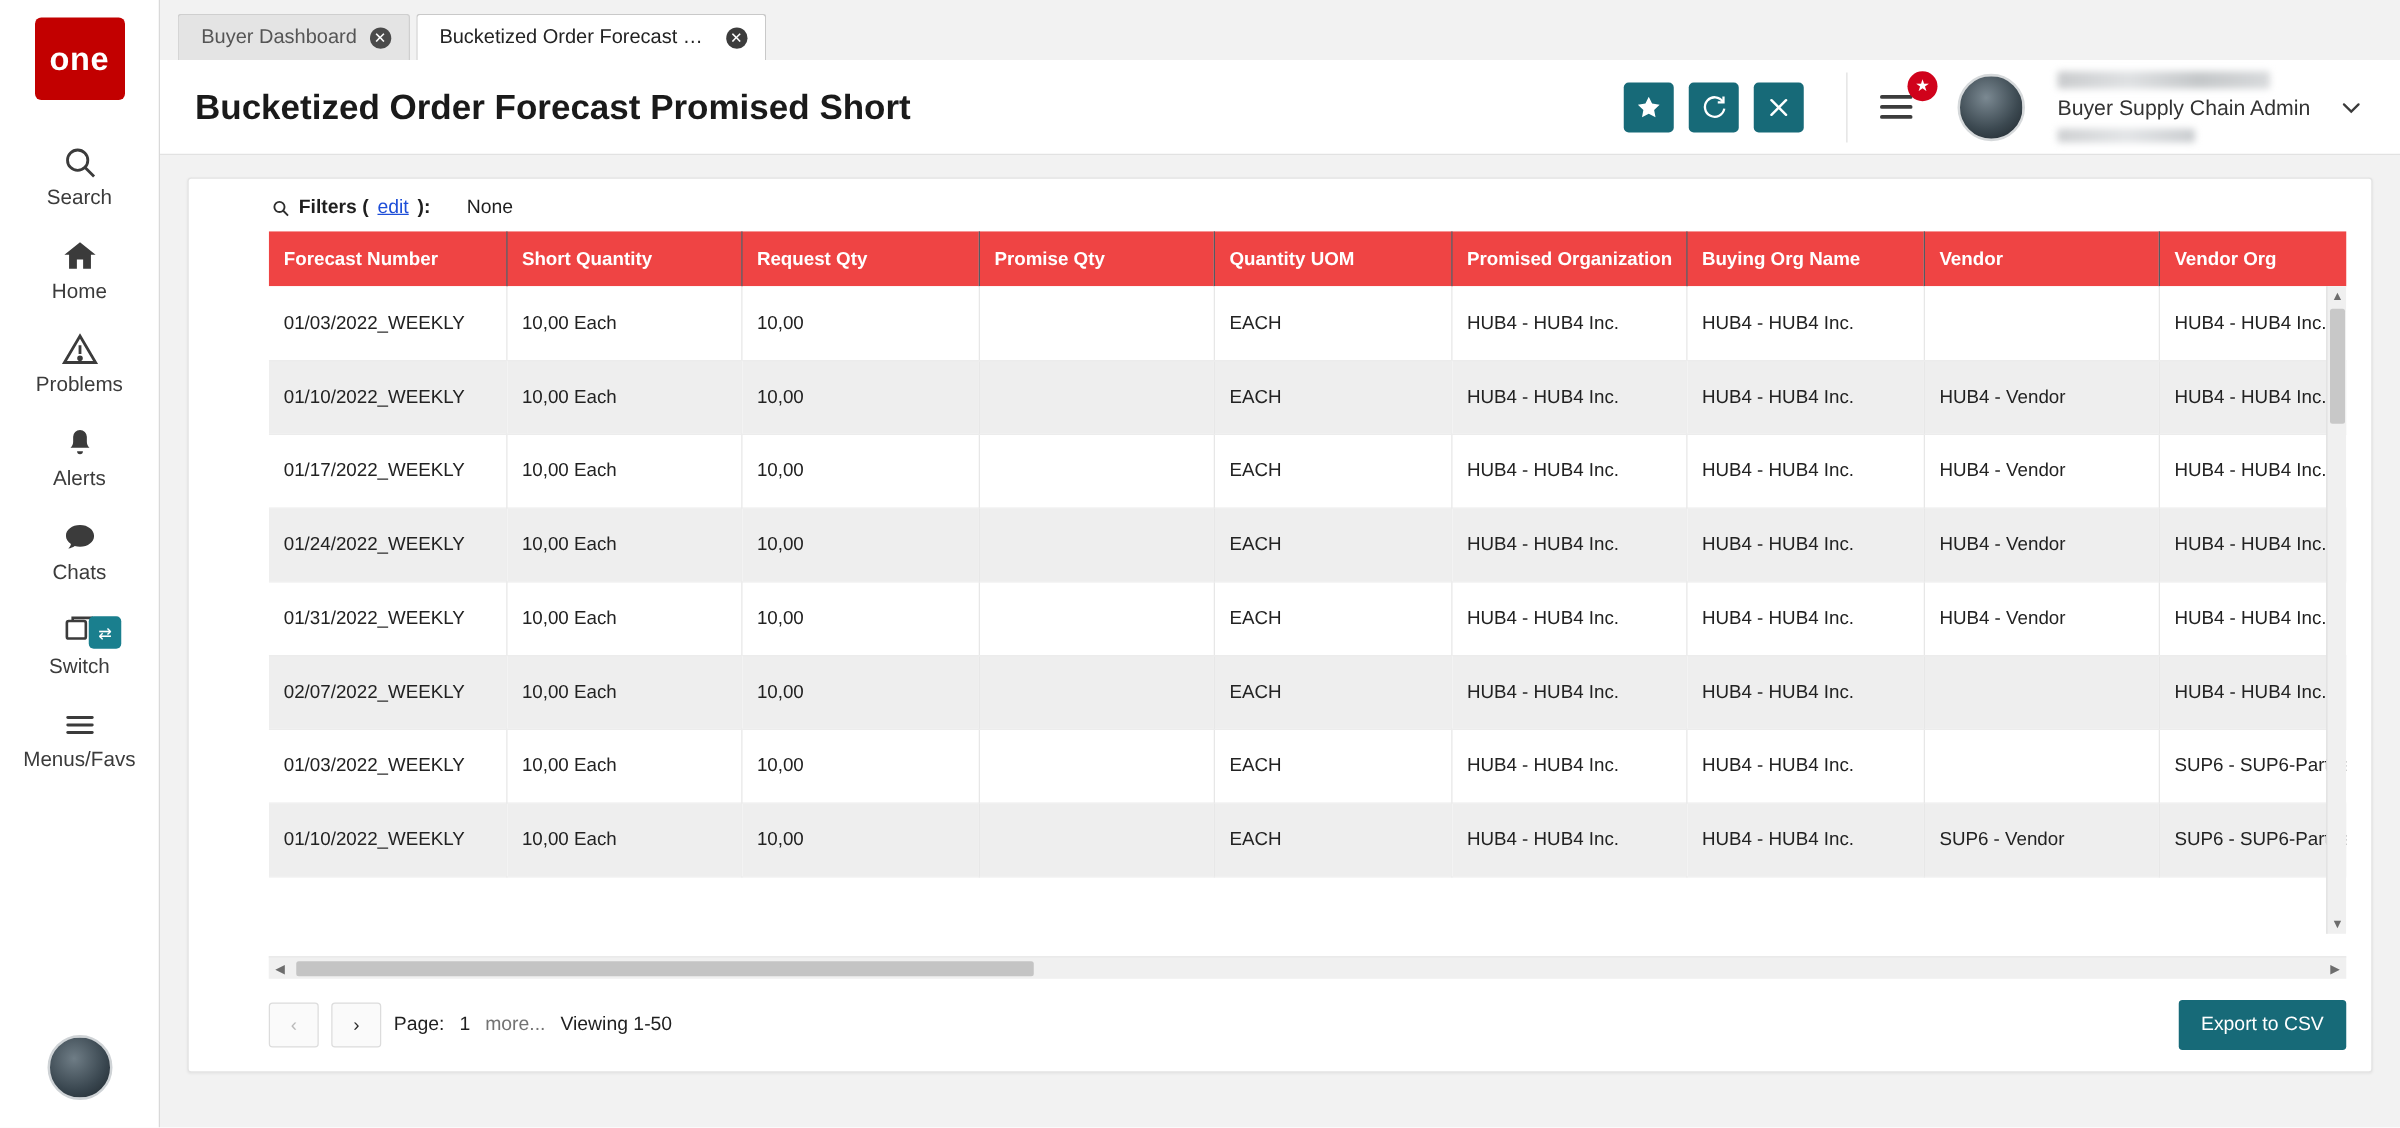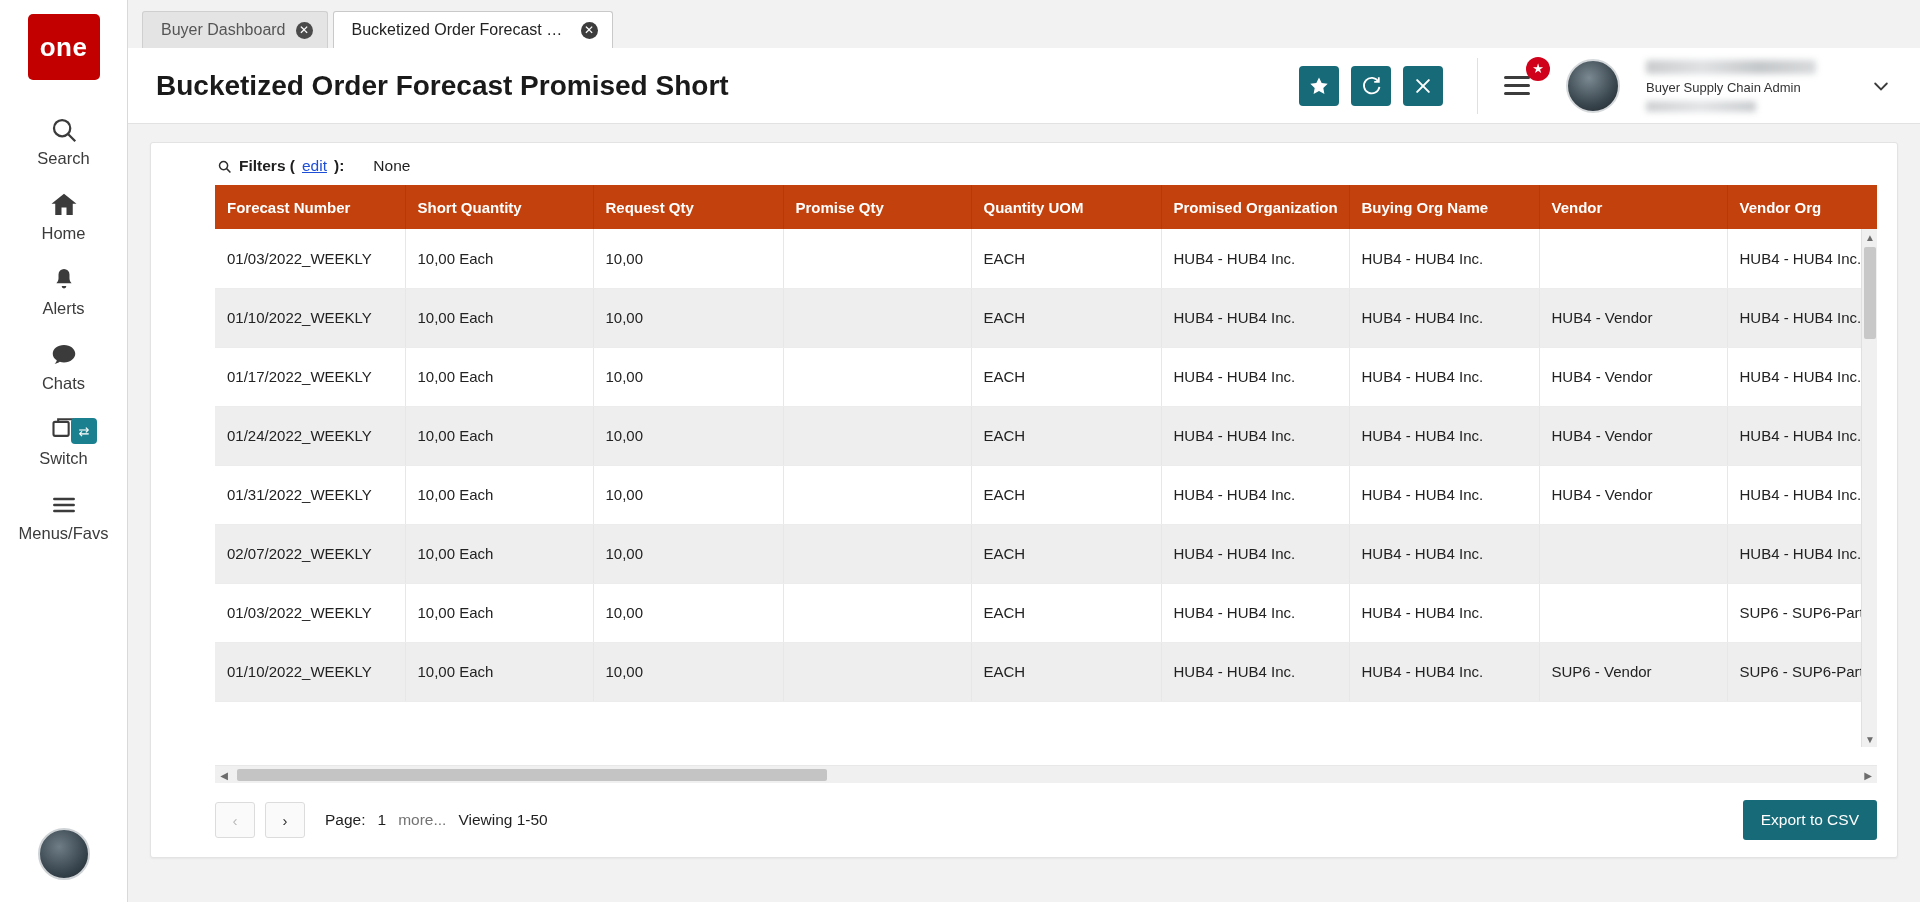--- a/index.html
+++ b/index.html
@@ -206,21 +206,21 @@
   }
   .user-name-blur {
     height: 14px;
     width: 170px;
     margin-bottom: 6px;
     background: linear-gradient(90deg,#c9cbcd,#dfe1e3,#c4c7c9,#d8dadc);
     filter: blur(3px);
     border-radius: 2px;
   }
   .user-role {
-    font-size: 13px;
+    font-size: 17px;
     color: #333;
     white-space: nowrap;
   }
   .user-blur2 {
     height: 11px;
     width: 110px;
     margin-top: 6px;
     background: linear-gradient(90deg,#cdcfd1,#e2e4e6,#c9cccf);
     filter: blur(3px);
     border-radius: 2px;
@@ -269,21 +269,21 @@
     overflow: hidden;
     min-height: 0;
   }
   table {
     border-collapse: collapse;
     width: 1700px;
     table-layout: fixed;
     font-size: 15px;
   }
   thead th {
-    background: #c2410c;
+    background: #ef4444;
     color: #fff;
     font-size: 15px;
     font-weight: bold;
     text-align: left;
     padding: 13px 12px;
     height: 44px;
     border-right: 1px solid #555a62;
     white-space: nowrap;
   }
   tbody td {
@@ -362,21 +362,20 @@
     border-radius: 3px;
     display: flex; align-items: center; justify-content: center;
     color: #b9b9b9;
     font-size: 15px;
     cursor: pointer;
   }
   .pg-btn.enabled { color: #2d2d2d; }
   .pg-text {
     font-size: 15.5px;
     color: #1f1f1f;
-    margin-left: 10px;
     display: flex;
     align-items: center;
     gap: 12px;
   }
   .pg-text .num { color: #1f1f1f; }
   .pg-text a { color: #737373; cursor: pointer; }
   .export {
     margin-left: auto;
     background: #176a78;
     color: #fff;
@@ -407,20 +406,30 @@
 
     <div class="rail-item">
       <span class="ic">
         <svg width="32" height="30" viewBox="0 0 24 24" fill="#3b3b3b">
           <path d="M12 3 L22 11 H19 V20 H14 V14 H10 V20 H5 V11 H2 Z"></path>
         </svg>
       </span>
       <span class="lbl">Home</span>
     </div>
 
+    <div class="rail-item">
+      <span class="ic">
+        <svg width="30" height="30" viewBox="0 0 24 24" fill="none" stroke="#3b3b3b" stroke-width="1.8">
+          <path d="M12 3 L22 20 H2 Z"></path>
+            <line x1="12" y1="9" x2="12" y2="14.5"></line>
+            <circle cx="12" cy="17.3" r="0.9" fill="#3b3b3b"></circle>
+        </svg>
+      </span>
+      <span class="lbl">Problems</span>
+    </div>
 
     <div class="rail-item">
       <span class="ic">
         <svg width="28" height="30" viewBox="0 0 24 24" fill="#3b3b3b">
           <path d="M12 2.5a4.7 4.7 0 0 0-4.7 4.7v3.4c0 1.6-.6 3-1.8 4.2h13c-1.2-1.2-1.8-2.6-1.8-4.2V7.2A4.7 4.7 0 0 0 12 2.5z"></path>
           <path d="M10 17.2a2 2 0 0 0 4 0z"></path>
         </svg>
       </span>
       <span class="lbl">Alerts</span>
     </div>

